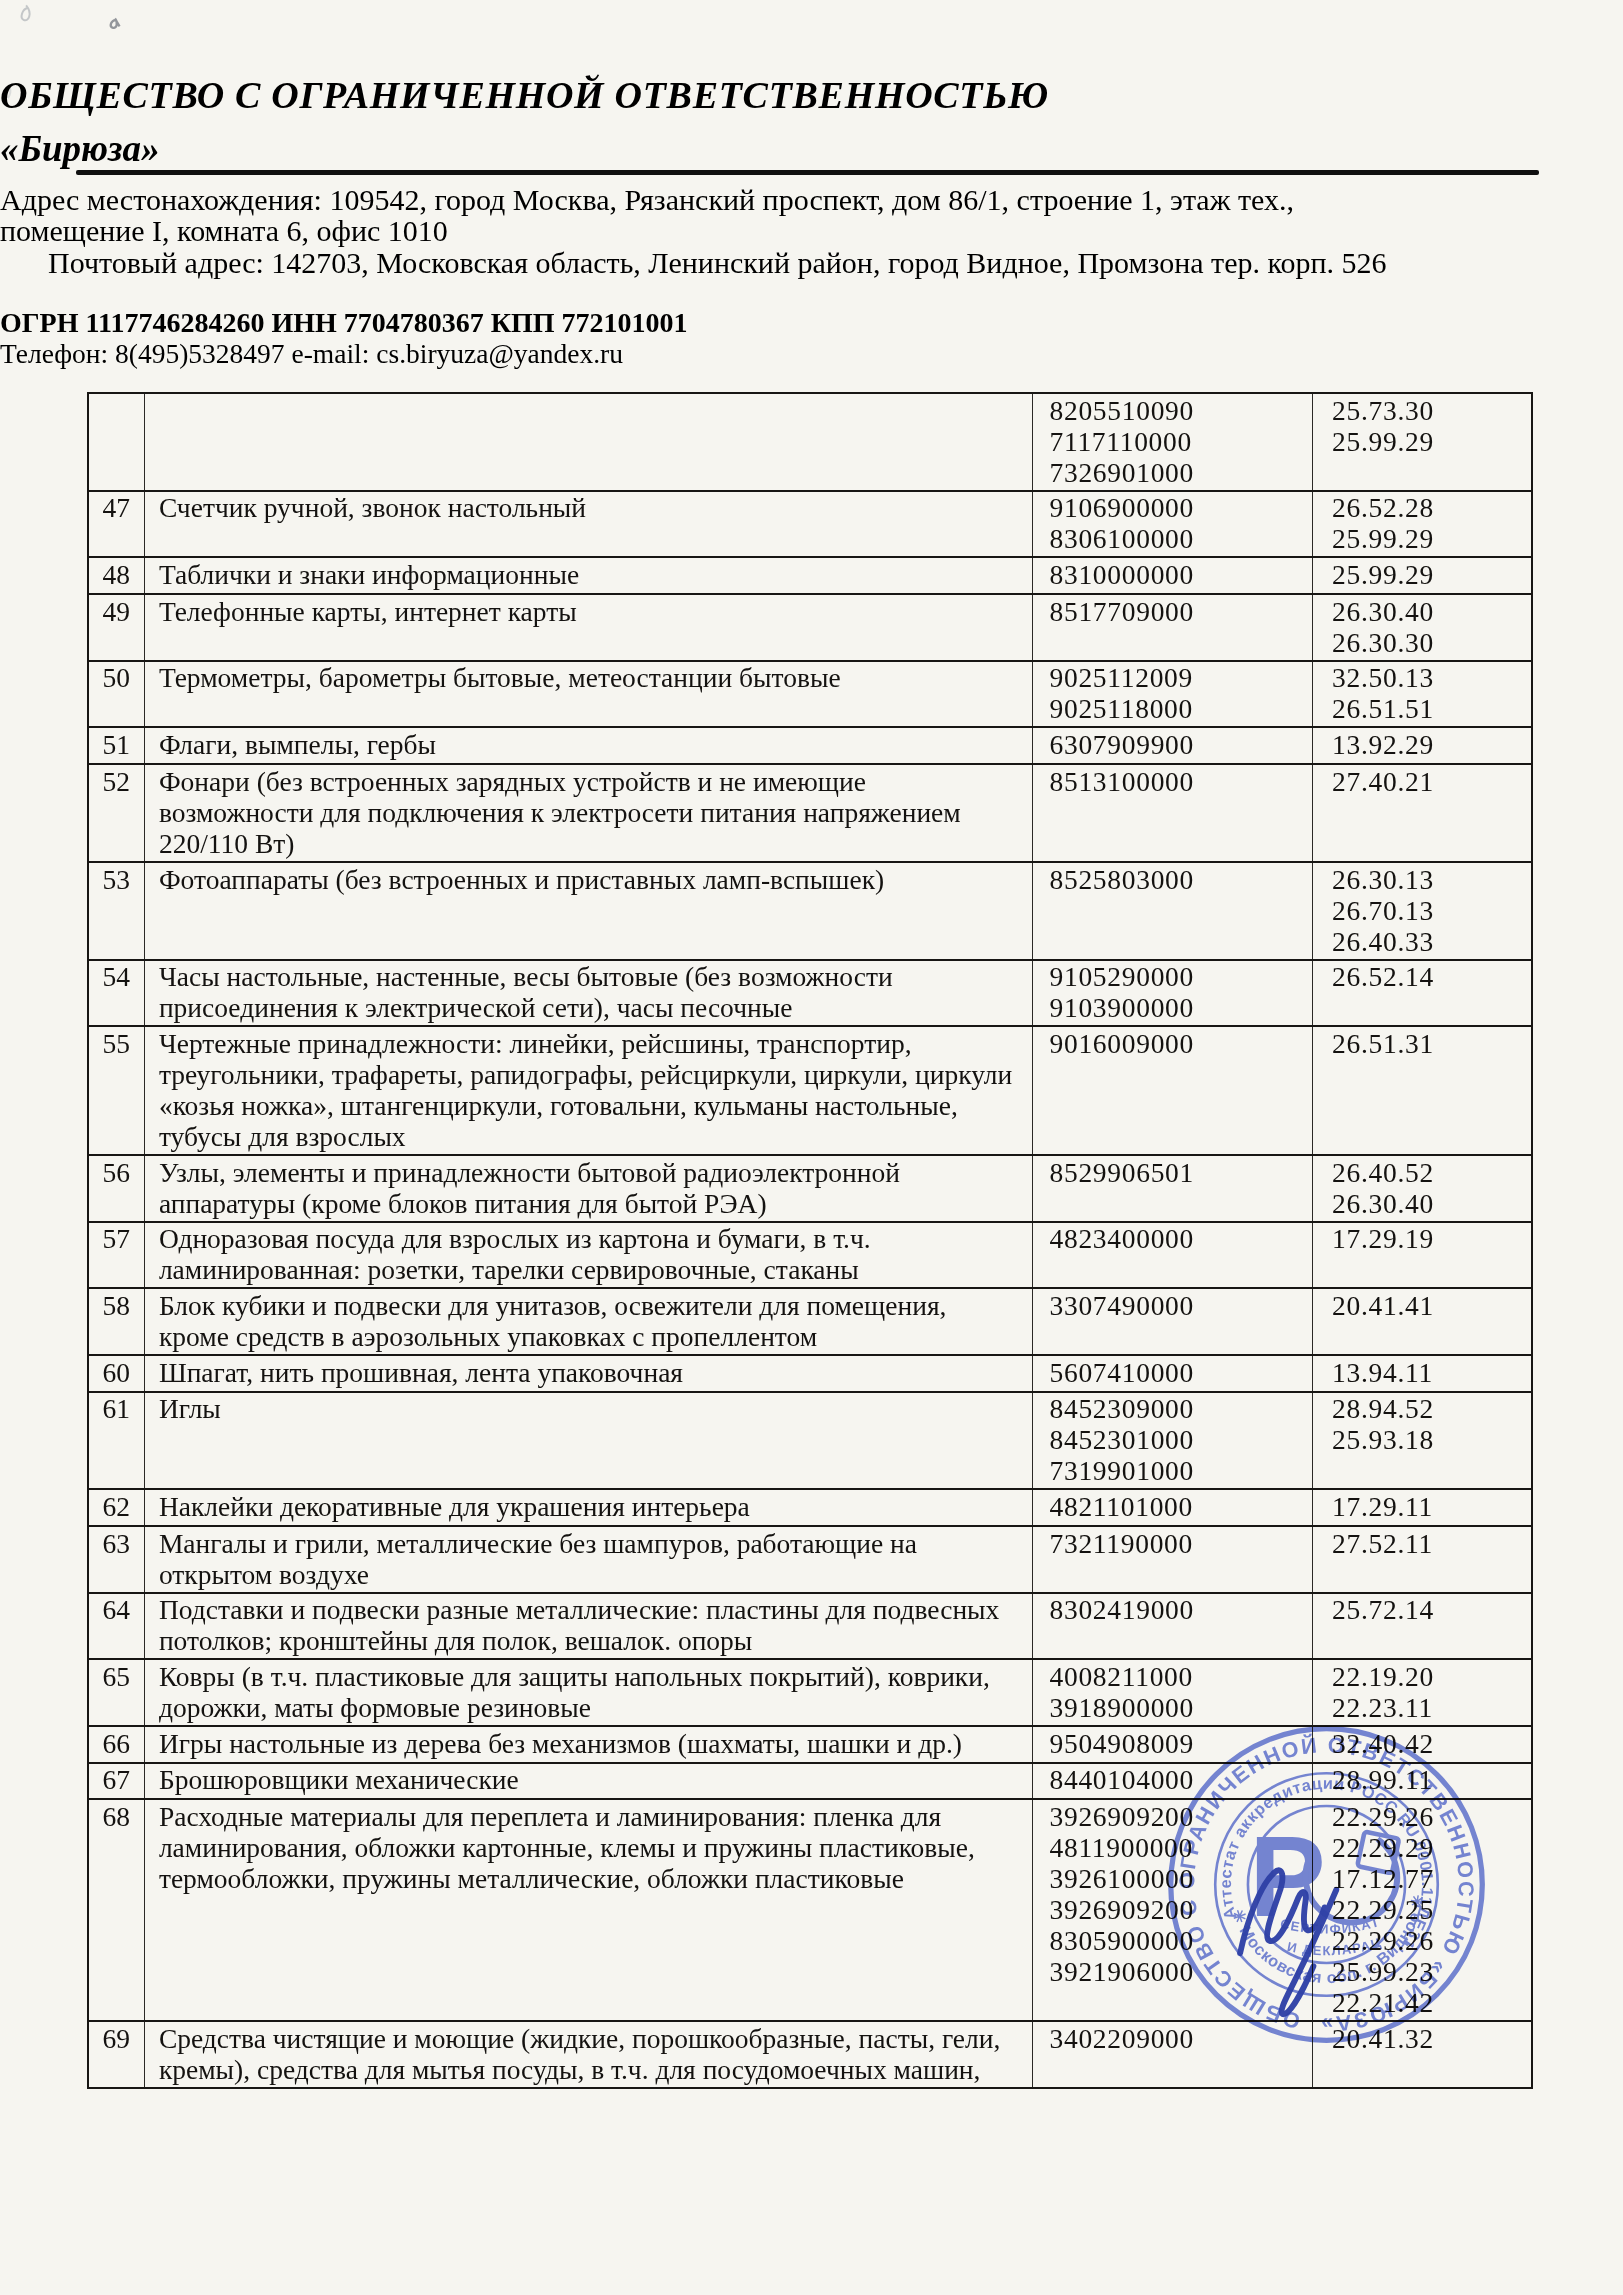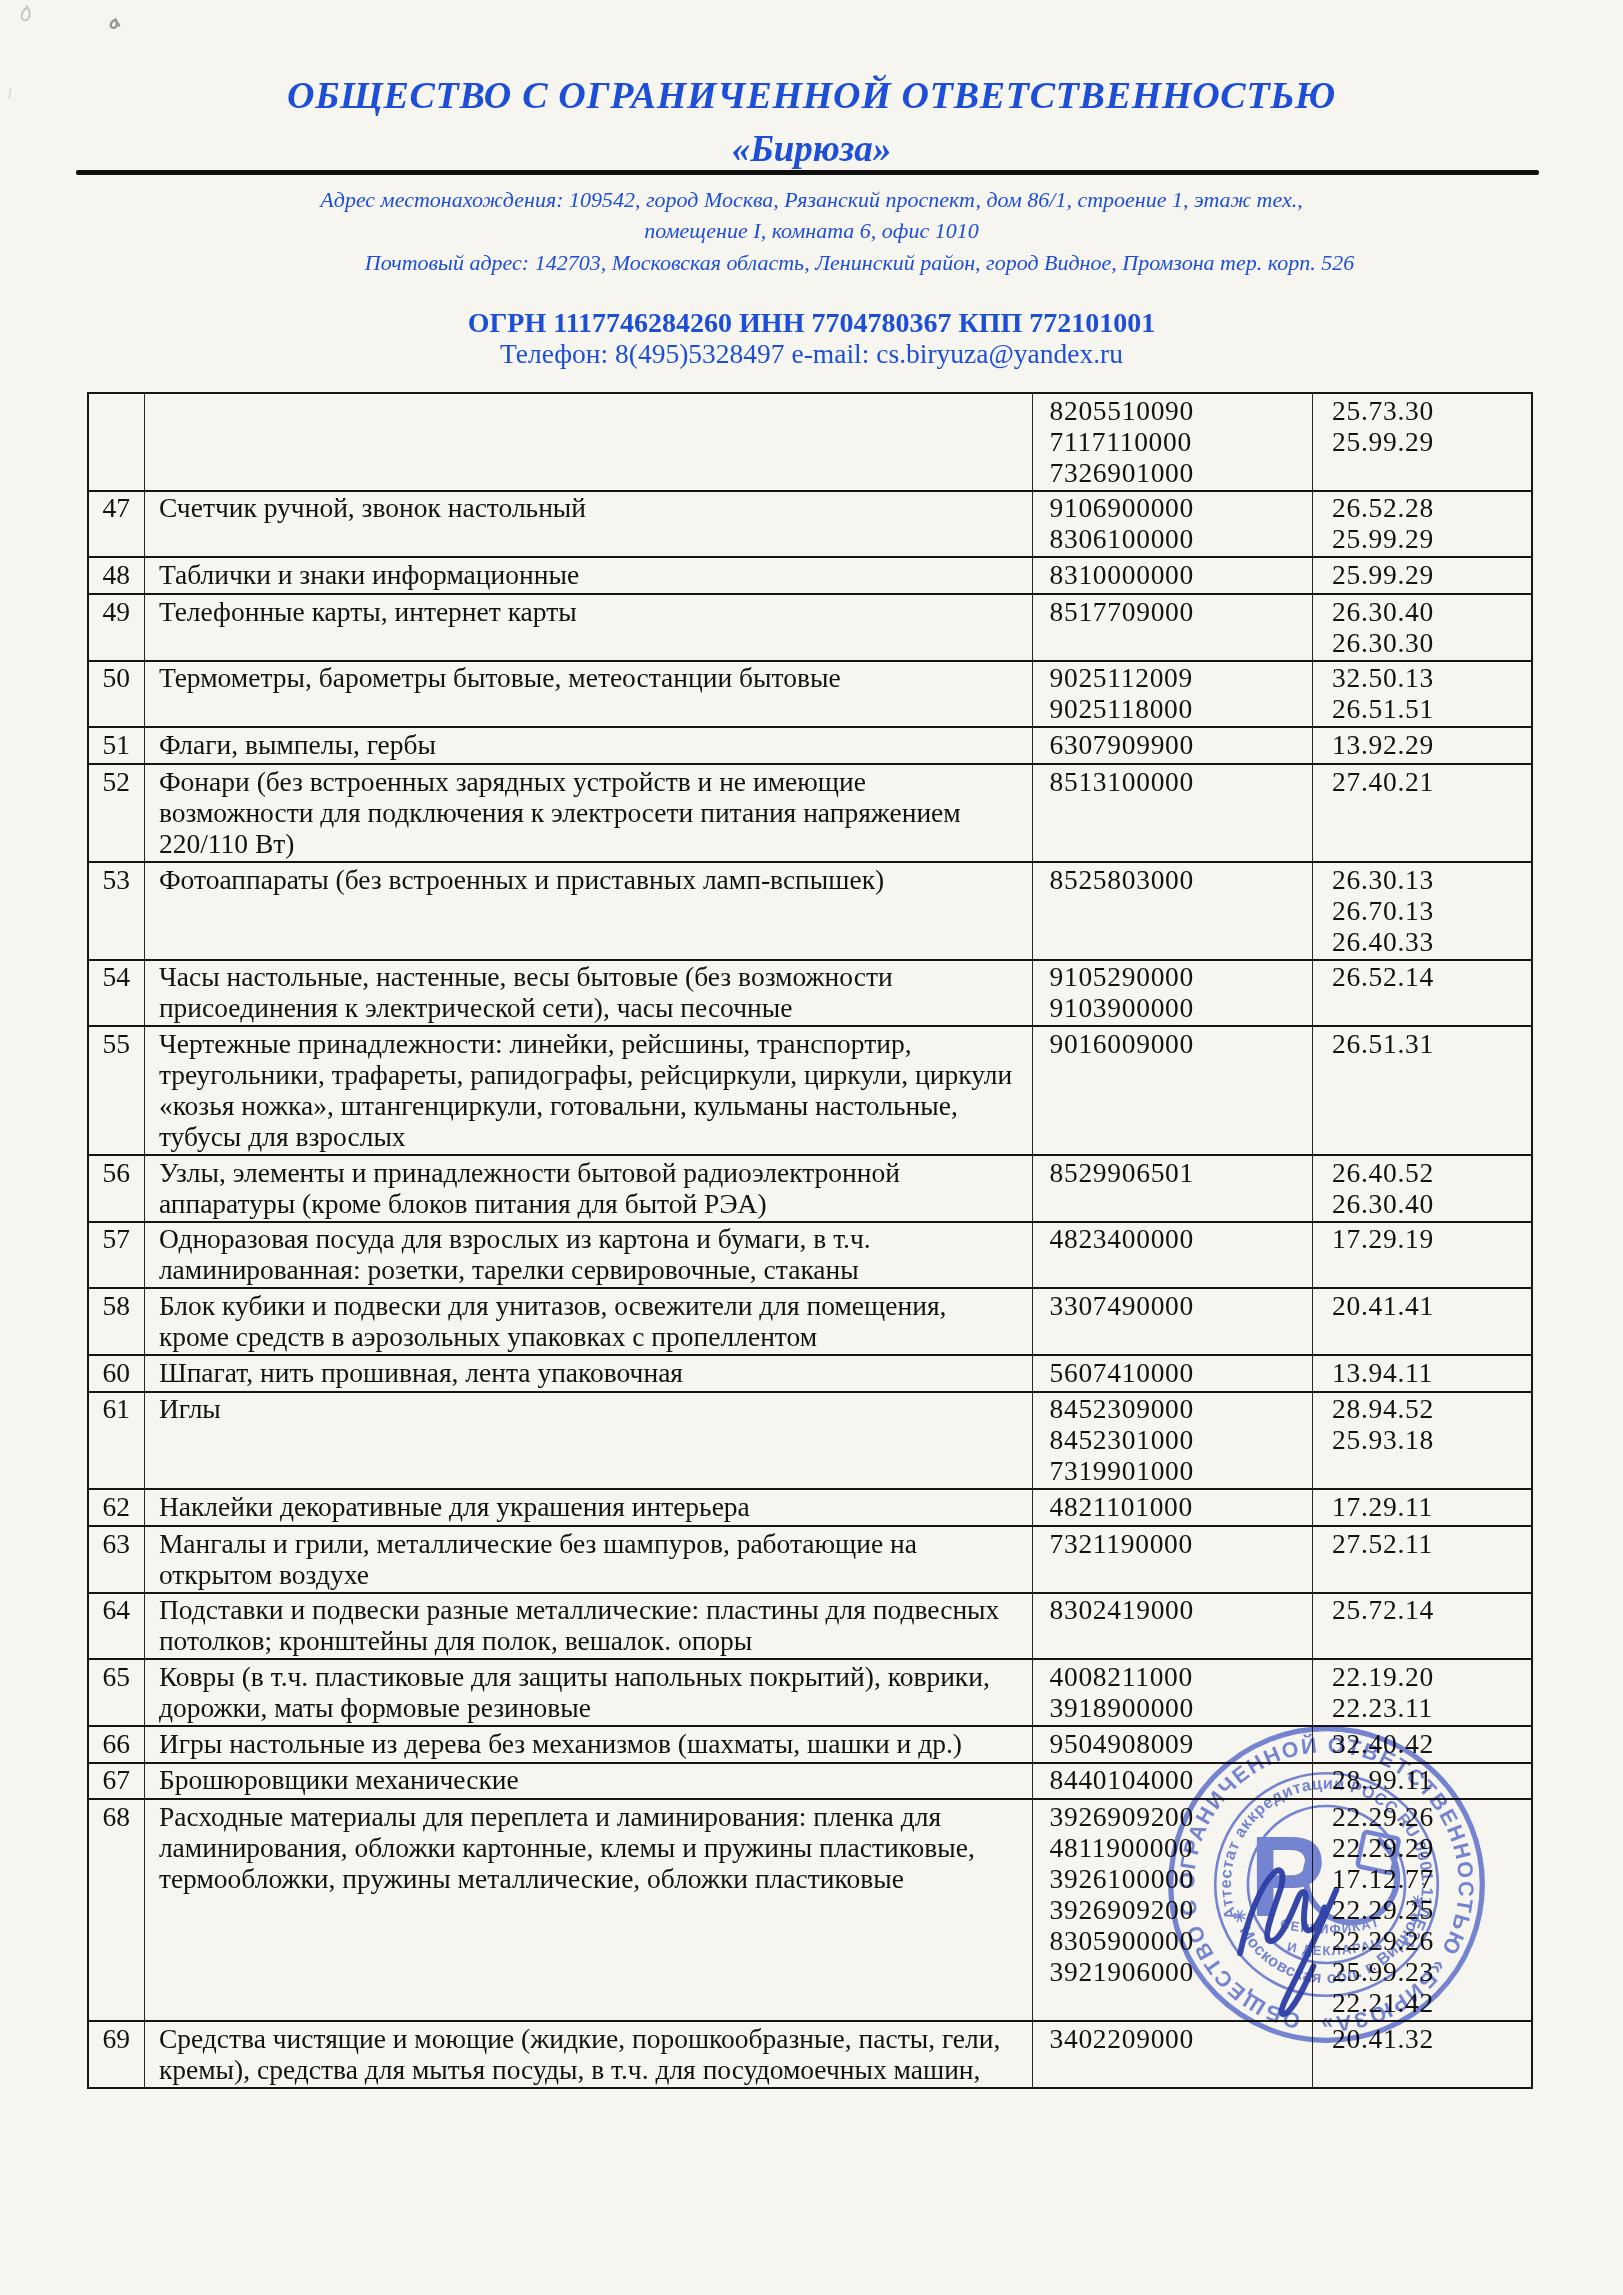--- a/index.html
+++ b/index.html
@@ -4,25 +4,25 @@
 <style>
   html,body{margin:0;padding:0;background:#d8d6d0;}
   .page{
     position:relative;
     width:1623px;height:2295px;
     background:#f6f5f0;
     overflow:hidden;
     font-family:"Liberation Serif", serif;
     color:#161616;
   }
-  .hline{position:absolute;left:0;width:100%;text-align:center;color:#1d4ed8;}
+  .hline{position:absolute;left:0;width:100%;text-align:left;color:#000000;}
   .org-type{top:73px;font:italic 700 38px "Liberation Serif", serif;letter-spacing:0.7px;}
   .org-name{top:127px;font:italic 700 37px "Liberation Serif", serif;}
   .rule{position:absolute;left:76px;top:170px;width:1463px;height:5.2px;background:#101010;border-radius:2px;}
-  .addr{font-size:22px;line-height:31px;font-style:italic;}
+  .addr{font-size:30px;line-height:31px;}
   .a1{top:184px;} .a2{top:215px;} .a3{top:247px;margin-left:48px;}
   .reg{top:307px;font-size:28px;font-weight:bold;}
   .phone{top:338px;font-size:27.5px;}
 
   .doc-table{
     position:absolute;left:87px;top:392px;
     border-collapse:collapse;table-layout:fixed;
     width:1444px;
     background:transparent;
     border:2.6px solid #181614;

